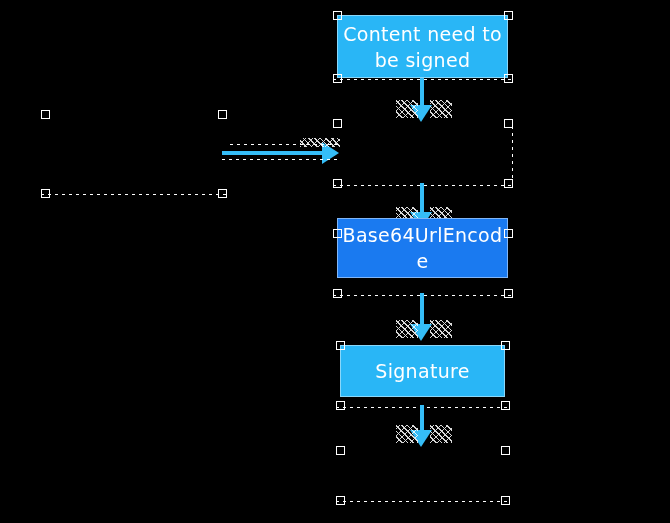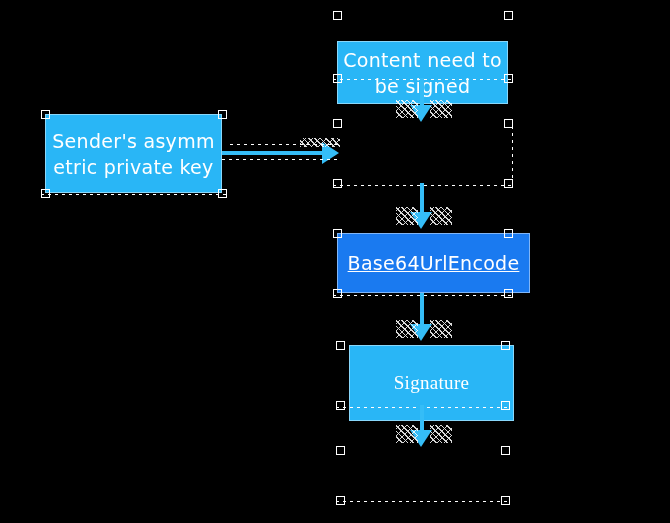--- a/index.html
+++ b/index.html
@@ -94,37 +94,34 @@
       repeating-linear-gradient(
         -45deg, #ffffff 0 1px, transparent 1px 5px);
     opacity: 0.85;
   }
 </style>
 </head>
 <body>
 
 <div id="canvas">
 
-  <div class="node node-light" style="left:337px; top:15px; width:171px; height:63px;margin-top:26px;">
+  <div class="node node-light" style="left:337px; top:15px; width:171px; height:63px;">
     <span class="node-label">Content need to be signed</span>
   </div>
   <div class="handle" style="left:333px; top:11px;"></div>
   <div class="handle" style="left:504px; top:11px;"></div>
   <div class="handle" style="left:333px; top:74px;"></div>
   <div class="handle" style="left:504px; top:74px;"></div>
   <div class="marquee-h" style="left:333px; top:79px; width:180px;"></div>
 
   <div class="conn-v" style="left:420px; top:78px; height:30px;"></div>
   <div class="arrow-down" style="left:410px; top:105px;"></div>
   <div class="speckle" style="left:396px; top:100px; width:22px; height:18px;"></div>
   <div class="speckle" style="left:430px; top:100px; width:22px; height:18px;"></div>
 
-  <div class="node node-light" style="left:45px; top:114px; width:177px; height:79px;">
-    <span class="node-label">Sender's asymmetric private key</span>
-  </div>
   <div class="handle" style="left:41px; top:110px;"></div>
   <div class="handle" style="left:218px; top:110px;"></div>
   <div class="handle" style="left:41px; top:189px;"></div>
   <div class="handle" style="left:218px; top:189px;"></div>
   <div class="marquee-h" style="left:41px; top:194px; width:186px;"></div>
 
   <div class="conn-h" style="left:222px; top:151px; width:104px;"></div>
   <div class="arrow-right" style="left:322px; top:142px;"></div>
   <div class="marquee-h" style="left:230px; top:144px; width:110px;"></div>
   <div class="marquee-h" style="left:222px; top:159px; width:118px;"></div>
@@ -135,35 +132,35 @@
   <div class="handle" style="left:333px; top:179px;"></div>
   <div class="handle" style="left:504px; top:179px;"></div>
   <div class="marquee-h" style="left:333px; top:185px; width:180px;"></div>
   <div class="marquee-v" style="left:512px; top:119px; height:66px;"></div>
 
   <div class="conn-v" style="left:420px; top:183px; height:32px;"></div>
   <div class="arrow-down" style="left:410px; top:212px;"></div>
   <div class="speckle" style="left:396px; top:207px; width:22px; height:18px;"></div>
   <div class="speckle" style="left:430px; top:207px; width:22px; height:18px;"></div>
 
-  <div class="node node-deep" style="left:337px; top:233px; width:193px; height:60px;text-decoration:underline;">
+  <div class="node node-deep" style="left:337px; top:218px; width:171px; height:60px;">
     <span class="node-label">Base64UrlEncode</span>
   </div>
   <div class="handle" style="left:333px; top:229px;"></div>
   <div class="handle" style="left:504px; top:229px;"></div>
   <div class="handle" style="left:333px; top:289px;"></div>
   <div class="handle" style="left:504px; top:289px;"></div>
   <div class="marquee-h" style="left:333px; top:295px; width:180px;"></div>
 
   <div class="conn-v" style="left:420px; top:293px; height:34px;"></div>
   <div class="arrow-down" style="left:410px; top:324px;"></div>
   <div class="speckle" style="left:396px; top:320px; width:22px; height:18px;"></div>
   <div class="speckle" style="left:430px; top:320px; width:22px; height:18px;"></div>
 
-  <div class="node node-light" style="left:349px; top:345px; width:165px; height:76px;font-family:Liberation Serif, serif;">
+  <div class="node node-light" style="left:340px; top:345px; width:165px; height:52px;">
     <span class="node-label">Signature</span>
   </div>
   <div class="handle" style="left:336px; top:341px;"></div>
   <div class="handle" style="left:501px; top:341px;"></div>
   <div class="handle" style="left:336px; top:401px;"></div>
   <div class="handle" style="left:501px; top:401px;"></div>
   <div class="marquee-h" style="left:336px; top:407px; width:175px;"></div>
 
   <div class="conn-v" style="left:420px; top:405px; height:29px;"></div>
   <div class="arrow-down" style="left:410px; top:430px;"></div>

